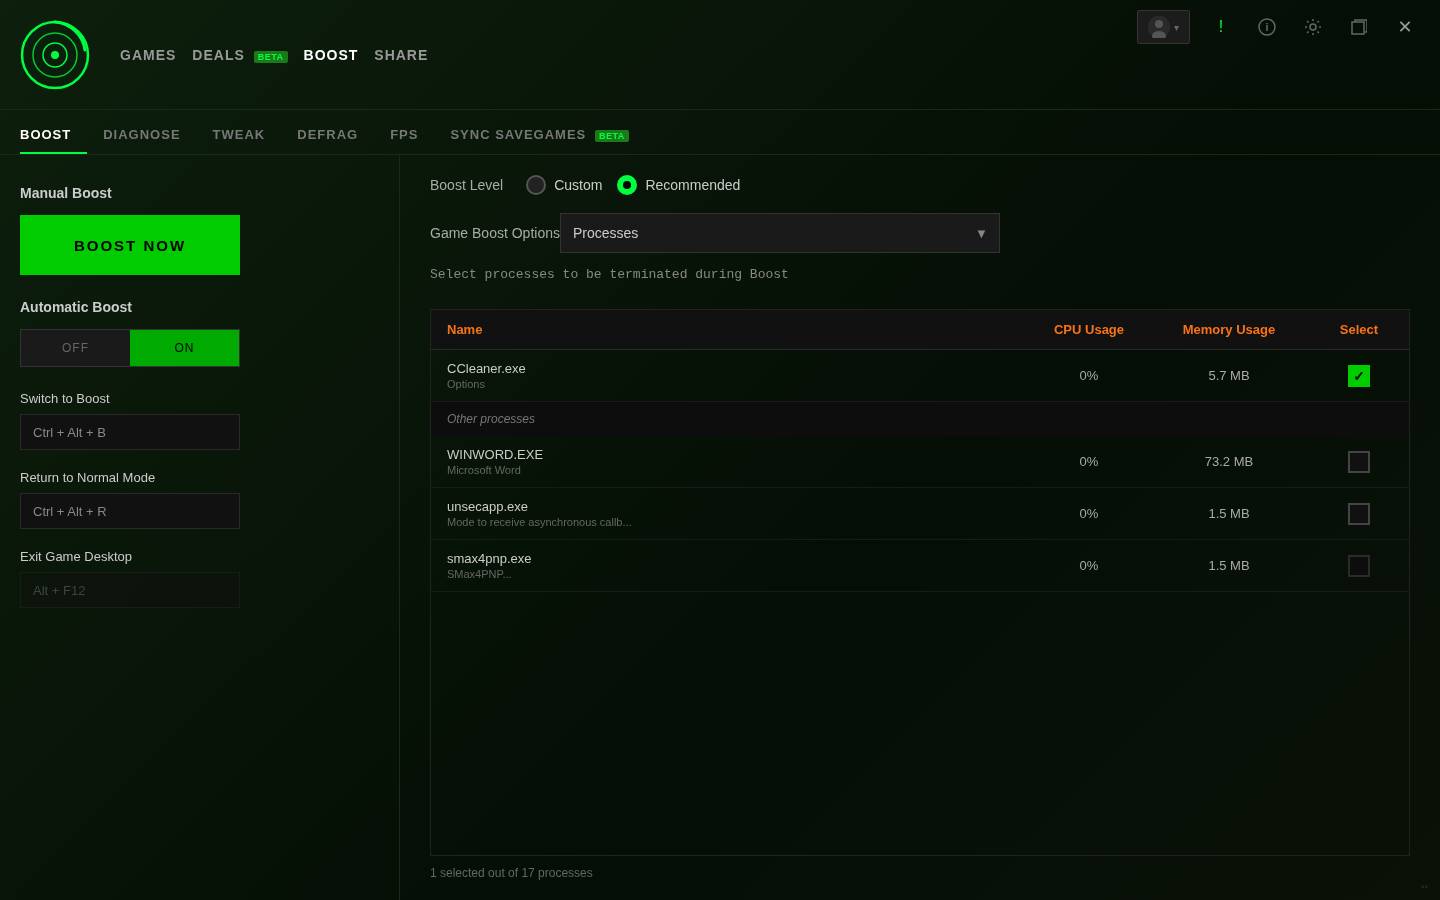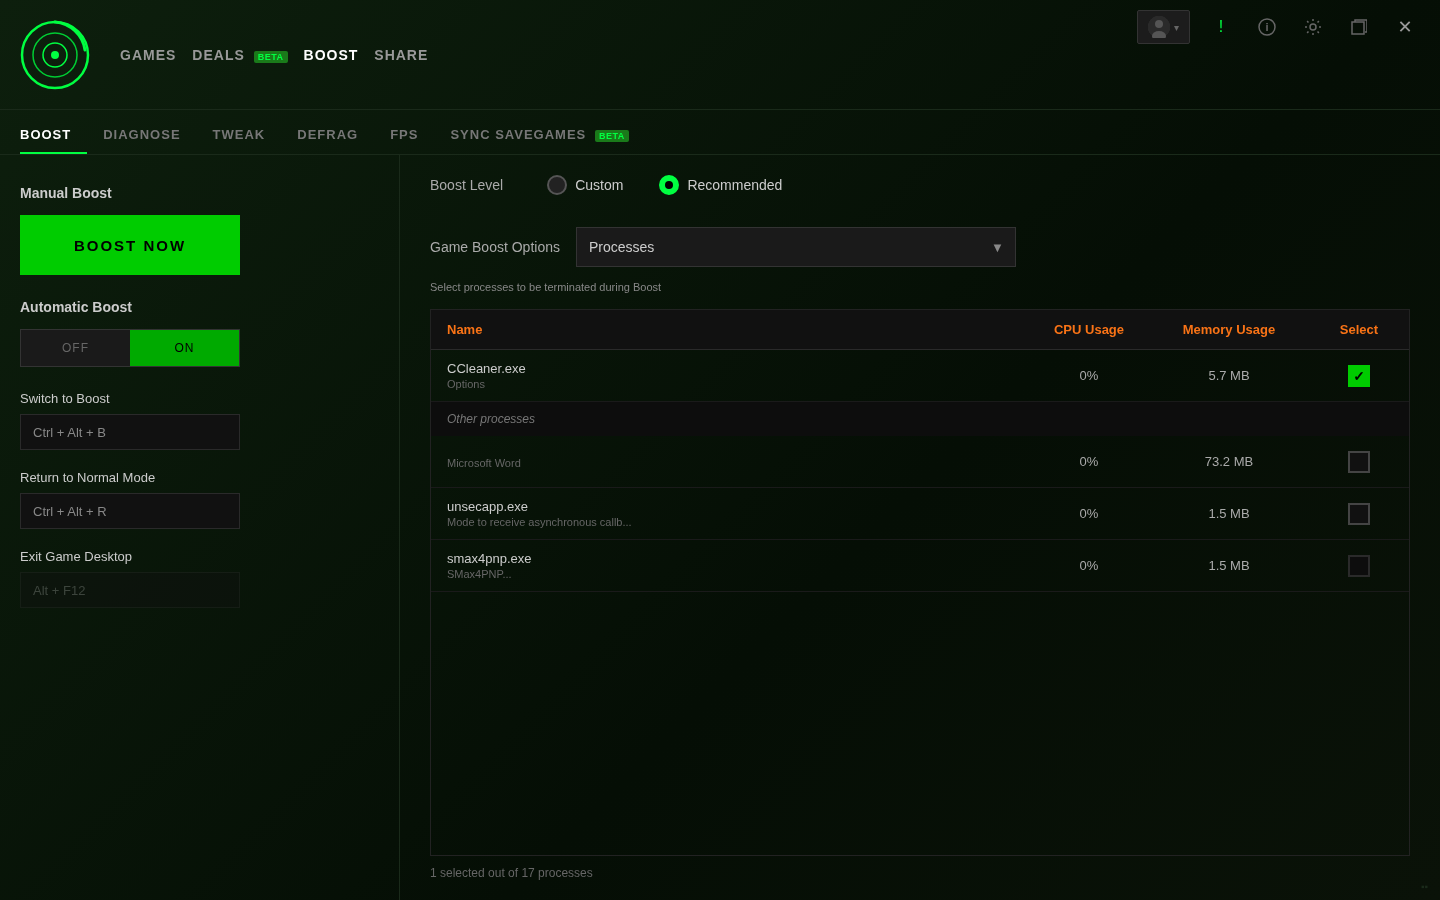--- a/index.html
+++ b/index.html
@@ -207,22 +207,22 @@
       padding: 20px 30px 20px 30px;
       overflow: hidden;
       display: flex;
       flex-direction: column;
     }
 
     
     .boost-level-row {
       display: flex;
       align-items: center;
-      gap: 36px;
-      margin-bottom: 32px;
+      gap: 15px;
+      margin-bottom: 18px;
     }
     .boost-level-label {
       color: #aaa;
       font-size: 14px;
       margin-right: 8px;
     }
     .radio-option {
       display: flex;
       align-items: center;
       gap: 8px;
@@ -248,21 +248,20 @@
     }
     .radio-label {
       color: #ccc;
       font-size: 14px;
     }
 
     
     .boost-options-row {
       display: flex;
       align-items: center;
-      gap: 16px;
       margin-bottom: 14px;
     }
     .boost-options-label {
       color: #aaa;
       font-size: 14px;
       white-space: nowrap;
     }
     .select-wrapper {
       position: relative;
       flex: 1;
@@ -285,22 +284,23 @@
       right: 12px;
       top: 50%;
       transform: translateY(-50%);
       color: #888;
       pointer-events: none;
     }
 
     
     .processes-instruction {
       color: #888;
-      font-size: 11px;
-      margin-bottom: 16px;
+      font-size: 13px;
+      margin-bottom: 27px;
+      font-family: Liberation Mono, monospace;
     }
 
     
     .processes-table-container {
       flex: 1;
       overflow: hidden;
       border: 1px solid #222;
       display: flex;
       flex-direction: column;
     }
@@ -562,20 +562,21 @@
             <div class="process-mem">5.7 MB</div>
             <div class="process-select">
               <div class="checkbox checked"></div>
             </div>
           </div>
 
           <div class="section-header-row">Other processes</div>
 
           <div class="process-row">
             <div class="process-name-col">
+              <div class="process-exe">WINWORD.EXE</div>
               <div class="process-desc">Microsoft Word</div>
             </div>
             <div class="process-cpu">0%</div>
             <div class="process-mem">73.2 MB</div>
             <div class="process-select">
               <div class="checkbox"></div>
             </div>
           </div>
 
           <div class="process-row">

